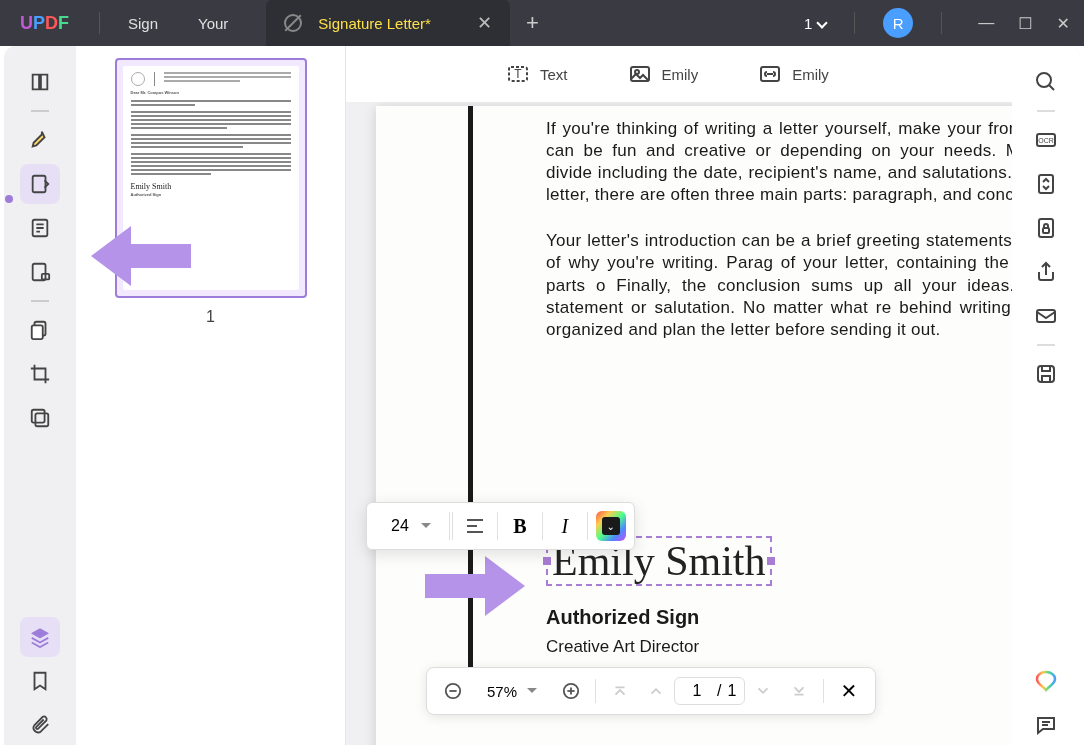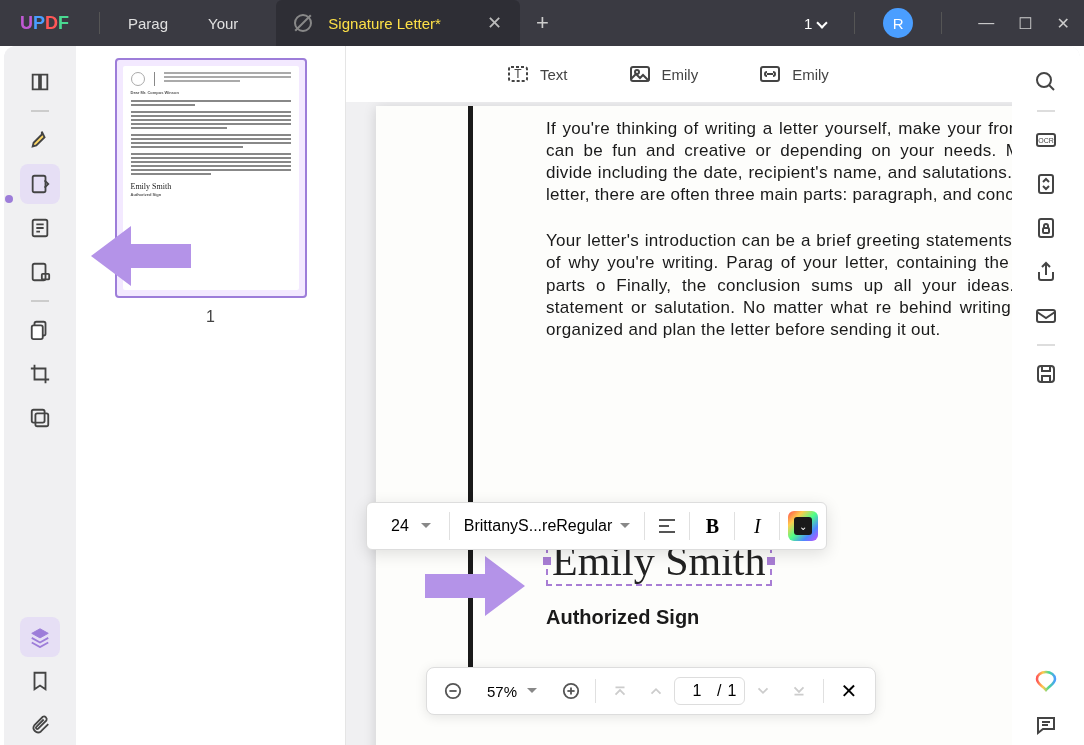--- a/index.html
+++ b/index.html
@@ -96,21 +96,21 @@
 <div class="app">
   <div class="titlebar">
     <div class="logo">
       <span class="u">U</span>
         <span class="p">P</span>
         <span class="d">D</span>
         <span class="f">F</span>
     </div>
     <div class="tbdiv"></div>
     <div class="menu">
-      <span>Parag</span>
+      <span>Sign</span>
       <span>Your</span>
     </div>
     <div class="tab">
       <span class="ticon"></span>
       <span class="title">Signature Letter*</span>
       <span class="close">✕</span>
     </div>
     <span class="newtab">+</span>
     <div class="tbright">
       <span class="count">
@@ -280,43 +280,38 @@
             <p>If you're thinking of writing a letter yourself, make your from the start. You can be fun and creative or depending on your needs. Most letters are divide including the date, recipient's name, and salutations. content of your letter, there are often three main parts: paragraph, and conclusion.</p>
             <p>Your letter's introduction can be a brief greeting statements, or background of why you're writing. Parag of your letter, containing the most important parts o Finally, the conclusion sums up all your ideas. It car closing statement or salutation. No matter what re behind writing, it's best to be organized and plan the letter before sending it out.</p>
           </div>
           <div class="sigblock">
             <div class="sigbox">
               <div class="handle h1"></div>
               <div class="handle h2"></div>
               <div class="sigtext">Emily Smith</div>
             </div>
             <div class="sigtitle">Authorized Sign</div>
+            <div class="sigrole">Creative Art Director</div>
           </div>
           <div class="arrowright">
             <svg viewBox="0 0 110 80">
                 <path d="M65 10 L105 40 L65 70 L65 52 L5 52 L5 28 L65 28 Z" fill="#b493e8"></path>
               </svg>
           </div>
 
         </div>
 
         <div class="floatfmt">
           <div class="fmtsize">
             <span>24</span>
             <svg width="10" height="6">
                 <path d="M0 0l5 5 5-5" fill="#888"></path>
               </svg>
           </div>
           <div class="fmtdiv"></div>
-          <div class="fmtfont">
-            <span>BrittanyS...reRegular</span>
-            <svg width="10" height="6">
-                <path d="M0 0l5 5 5-5" fill="#888"></path>
-              </svg>
-          </div>
           <div class="fmtdiv"></div>
           <div class="fmtbtn">
             <svg viewBox="0 0 20 20" stroke="#555" stroke-width="2">
                 <line x1="2" y1="4" x2="18" y2="4"></line>
                 <line x1="2" y1="10" x2="12" y2="10"></line>
                 <line x1="2" y1="16" x2="18" y2="16"></line>
               </svg>
           </div>
           <div class="fmtdiv"></div>
           <div class="fmtbtn bold">B</div>

